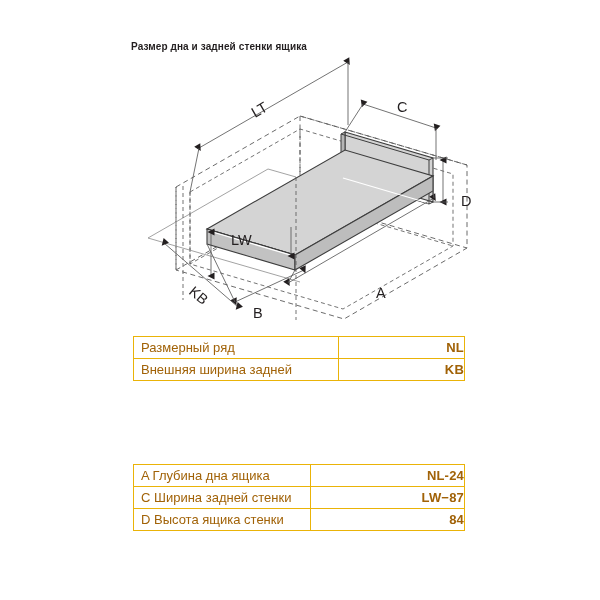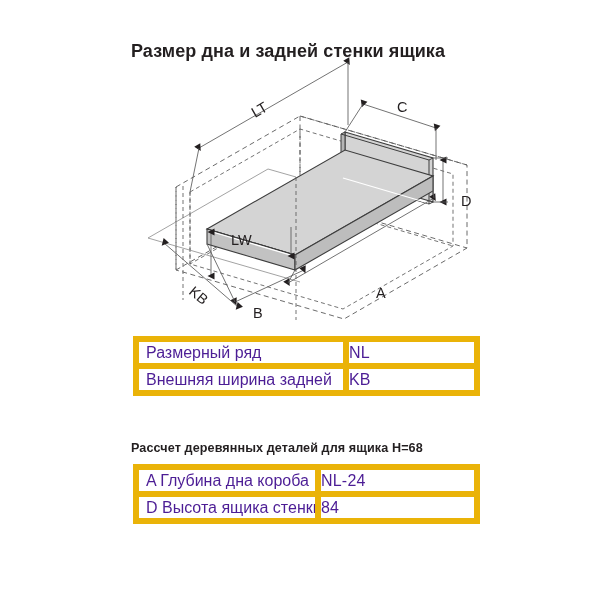--- a/index.html
+++ b/index.html
@@ -27,21 +27,21 @@
   .heading {
     position: absolute;
     font-weight: bold;
     color: #231f20;
     white-space: nowrap;
     letter-spacing: 0.1px;
   }
   #title-main {
     left: 131px;
     top: 41px;
-    font-size: 18px;
+    font-size: 10px;
   }
   #title-second {
     left: 131px;
     top: 441px;
     font-size: 12.6px;
   }
 
   
   #drawing-wrap {
     position: absolute;
@@ -60,33 +60,33 @@
   }
 
   
   .spec-table {
     position: absolute;
     border-collapse: collapse;
     table-layout: fixed;
     background: #ffffff;
   }
   .spec-table td {
-    border: 6px solid #eab308;
-    font-size: 16px;
-    color: #4c1d95;
+    border: 1px solid #eab308;
+    font-size: 13px;
+    color: #a16207;
     height: 21px;
     padding: 0 0 0 7px;
     vertical-align: middle;
     white-space: nowrap;
     overflow: hidden;
   }
   .spec-table td.val {
-    text-align: left;
+    text-align: right;
     padding: 0;
-    font-weight: normal;
+    font-weight: bold;
     letter-spacing: 0.2px;
   }
   #table-top {
     left: 133px;
     top: 336px;
     width: 322px;
   }
   #table-top td.lbl { width: 197px; }
   #table-top td.val { width: 125px; }
 
@@ -216,27 +216,30 @@
         <td class="lbl">Размерный ряд</td>
         <td class="val">NL</td>
       </tr>
       <tr>
         <td class="lbl">Внешняя ширина задней</td>
         <td class="val">KB</td>
       </tr>
     </tbody>
   </table>
 
-  <div class="heading" id="title-second">Рассчет деревянных деталей для ящика H=68</div>
 
   <table class="spec-table" id="table-bottom">
     <tbody>
       <tr>
-        <td class="lbl">A Глубина дна короба</td>
+        <td class="lbl">A Глубина дна ящика</td>
         <td class="val">NL-24</td>
+      </tr>
+      <tr>
+        <td class="lbl">C Ширина задней стенки</td>
+        <td class="val">LW−87</td>
       </tr>
       <tr>
         <td class="lbl">D Высота ящика стенки</td>
         <td class="val">84</td>
       </tr>
     </tbody>
   </table>
 
 </div>
 

